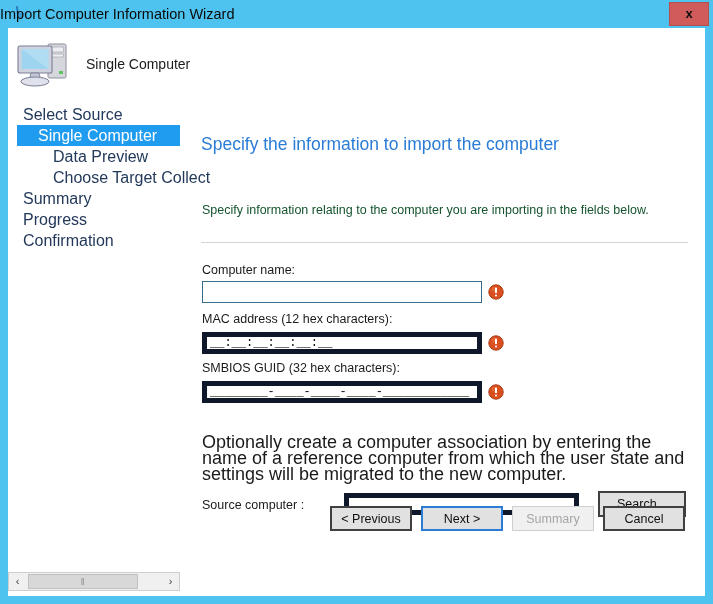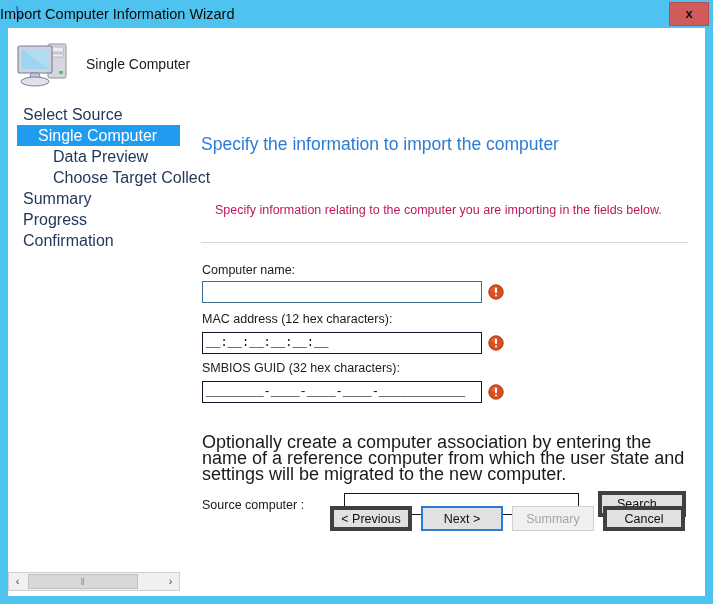--- a/index.html
+++ b/index.html
@@ -120,45 +120,45 @@
   #page-heading {
     position: absolute;
     left: 8px; top: 30px;
     font-size: 17.5px;
     color: #2a7cd6;
     white-space: nowrap;
     text-align: center;
   }
   #page-intro {
     position: absolute;
-    left: 22px; top: 98px;
+    left: 9px; top: 98px;
     width: 490px;
     font-size: 12.5px;
-    color: #be185d;
+    color: #14532d;
     line-height: 16px;
   }
   #divider {
     position: absolute;
     left: 8px; top: 138px;
     width: 487px; height: 1px;
     background: #d4d4d4;
   }
 
   
   .field-label {
     position: absolute;
     font-size: 12.5px;
     color: #1a1a1a;
     white-space: nowrap;
   }
   .text-input {
     position: absolute;
     height: 22px;
     background: #ffffff;
-    border: 1px solid #0f172a;
+    border: 5px solid #0f172a;
     font-family: "Liberation Sans", sans-serif;
     font-size: 12.5px;
     color: #101010;
     padding: 0 3px;
     outline: none;
   }
   .text-input.focused { border: 1px solid #3a6a8c; }
   .mask-input {
     font-family: "Liberation Mono", monospace;
     font-size: 12px;
@@ -192,21 +192,21 @@
   }
   #search-button {
     position: absolute;
     left: 405px; top: 387px;
     width: 88px; height: 26px;
   }
 
   
   .btn {
     background: #e1e1e1;
-    border: 4px solid #404040;
+    border: 2px solid #404040;
     font-family: "Liberation Sans", sans-serif;
     font-size: 12.5px;
     color: #101010;
     text-align: center;
     cursor: pointer;
     padding: 0;
   }
   .btn.default-btn { border: 2px solid #2a7cd6; }
   .btn.disabled {
     color: #a6a6a6;

